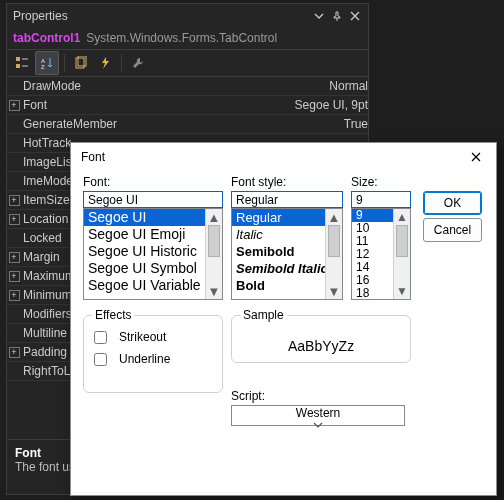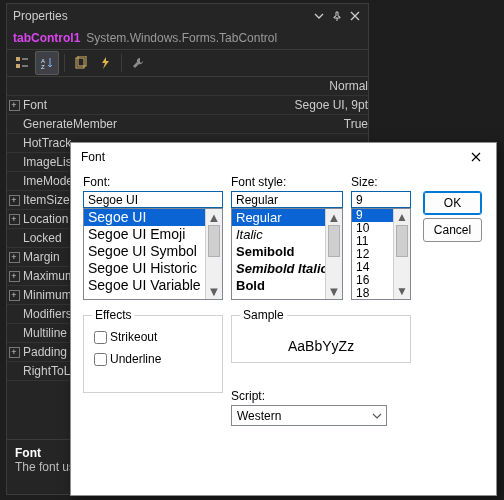--- a/index.html
+++ b/index.html
@@ -181,33 +181,33 @@
   border: 1px solid #8f8f8f;
   border-radius: 3px;
   background: #fdfdfd;
   font-size: 12px;
   display: flex; align-items: center; justify-content: center;
 }
 .dlg-btn.default { border-color: #0078d4; box-shadow: 0 0 0 1px #0078d4 inset;}
 .groupbox {
   position: absolute;
   border: 1px solid #d0d0d0;
-  border-radius: 0;
+  border-radius: 6px;
   box-sizing: border-box;
 }
 .groupbox .legend {
   position: absolute;
   top: -8px; left: 8px;
   background: #fff;
   padding: 0 3px;
   font-size: 12px;
 }
 .check {
   position: absolute;
-  display: flex; align-items: center; gap: 3px;
+  display: flex; align-items: center; gap: 12px;
   font-size: 12px;
 }
 .check input { margin:0; width:13px; height:13px; }
 .sample-text {
   position: absolute;
   font-size: 14px;
 }
 .combo {
   position: absolute;
   height: 21px;
@@ -276,20 +276,21 @@
     <div class="sep"></div>
     <div class="tbtn">
       <svg viewBox="0 0 14 14">
           <path d="M9 2a3 3 0 0 0-3 4L2 10l2 2 4-4a3 3 0 0 0 4-3l-2 2-1-1z" fill="#8a8a8a"></path>
         </svg>
     </div>
   </div>
   <div class="grid" id="prop-grid">
       <div class="grid-row">
         <div class="gutter"></div>
+        <div class="name-cell">DrawMode</div>
         <div class="val-cell">Normal</div>
       </div>
       <div class="grid-row">
         <div class="gutter">
           <div class="exp">+</div>
         </div>
         <div class="name-cell">Font</div>
         <div class="val-cell">Segoe UI, 9pt</div>
       </div>
       <div class="grid-row">
@@ -389,22 +390,22 @@
           <path d="M1 1 L9 9 M9 1 L1 9" stroke="#000" stroke-width="1.2"></path>
         </svg>
     </span>
   </div>
   <div class="dlg-body">
     <span class="lab" style="left:12px; top:4px;">Font:</span>
     <input class="txt" style="left: 12px; top: 20px; width: 140px;" value="Segoe UI">
     <div class="listbox font-list" style="left:12px; top:37px; width:140px; height:92px;" id="font-list">
       <div class="item selected">Segoe UI</div>
         <div class="item">Segoe UI Emoji</div>
+        <div class="item">Segoe UI Historic</div>
         <div class="item">Segoe UI Symbol</div>
-        <div class="item">Segoe UI Historic</div>
         <div class="item">Segoe UI Variable</div>
         <div class="sc">
         <div class="arrow">▲</div>
         <div class="thumb"></div>
         <div class="track"></div>
         <div class="arrow">▼</div>
       </div>
     </div>
 
     <span class="lab" style="left:160px; top:4px;">Font style:</span>
@@ -455,21 +456,21 @@
         <span>Underline</span>
       </label>
     </div>
 
     <div class="groupbox" style="left:160px; top:144px; width:180px; height:48px;">
       <span class="legend">Sample</span>
       <span class="sample-text" style="left:56px; top:22px;">AaBbYyZz</span>
     </div>
 
     <span class="lab" style="left:160px; top:218px;">Script:</span>
-    <div class="combo" style="left:160px; top:234px; width:156px;">
+    <div class="combo" style="left:160px; top:234px; width:174px;flex-direction:column;">
       <span class="cval">Western</span>
       <span class="carrow">
         <svg width="10" height="10" viewBox="0 0 10 10">
             <path d="M1 3 L5 7 L9 3" stroke="#555" stroke-width="1.2" fill="none"></path>
           </svg>
       </span>
     </div>
   </div>
 </div>
 

